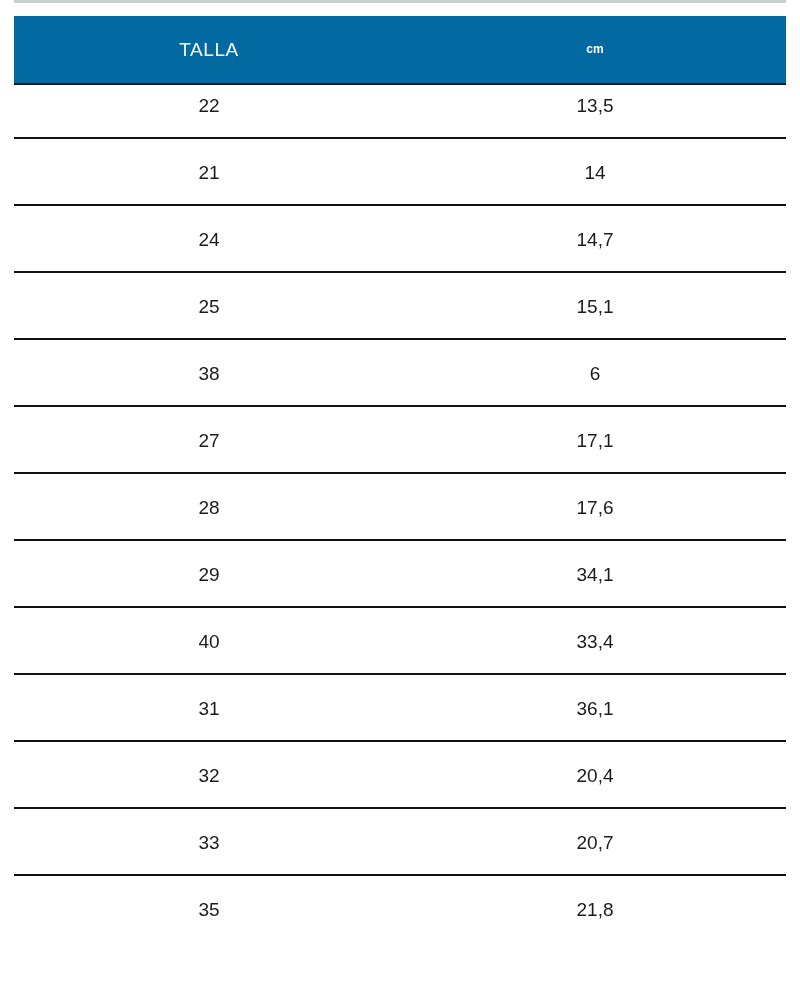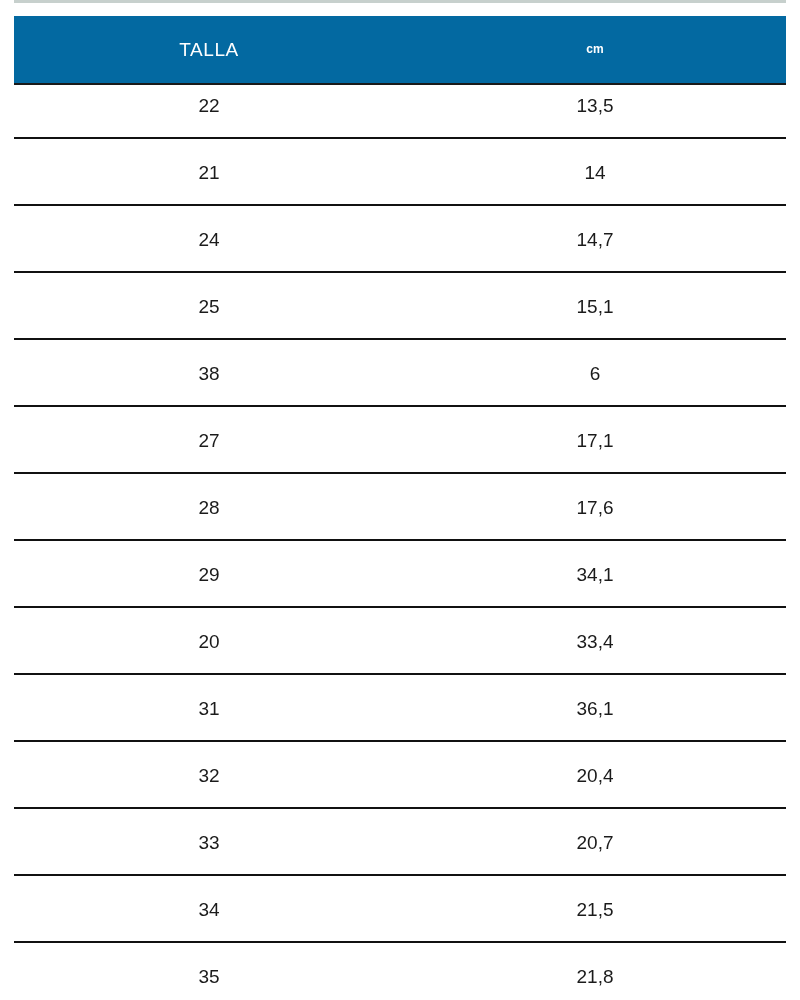--- a/index.html
+++ b/index.html
@@ -158,43 +158,38 @@
         <div class="cell col-talla">28</div>
         <div class="cell col-cm">17,6</div>
         <div class="row-rule"></div>
       </div>
       <div class="table-row">
         <div class="cell col-talla">29</div>
         <div class="cell col-cm">34,1</div>
         <div class="row-rule"></div>
       </div>
       <div class="table-row">
-        <div class="cell col-talla">20</div>
+        <div class="cell col-talla">40</div>
         <div class="cell col-cm">33,4</div>
         <div class="row-rule"></div>
       </div>
       <div class="table-row">
         <div class="cell col-talla">31</div>
         <div class="cell col-cm">36,1</div>
         <div class="row-rule"></div>
       </div>
       <div class="table-row">
         <div class="cell col-talla">32</div>
         <div class="cell col-cm">20,4</div>
         <div class="row-rule"></div>
       </div>
       <div class="table-row">
         <div class="cell col-talla">33</div>
         <div class="cell col-cm">20,7</div>
         <div class="row-rule"></div>
       </div>
       <div class="table-row">
-        <div class="cell col-talla">34</div>
-        <div class="cell col-cm">21,5</div>
-        <div class="row-rule"></div>
-      </div>
-      <div class="table-row">
         <div class="cell col-talla">35</div>
         <div class="cell col-cm">21,8</div>
       </div>
     </div>
 
 </div>
 
 </body></html>

